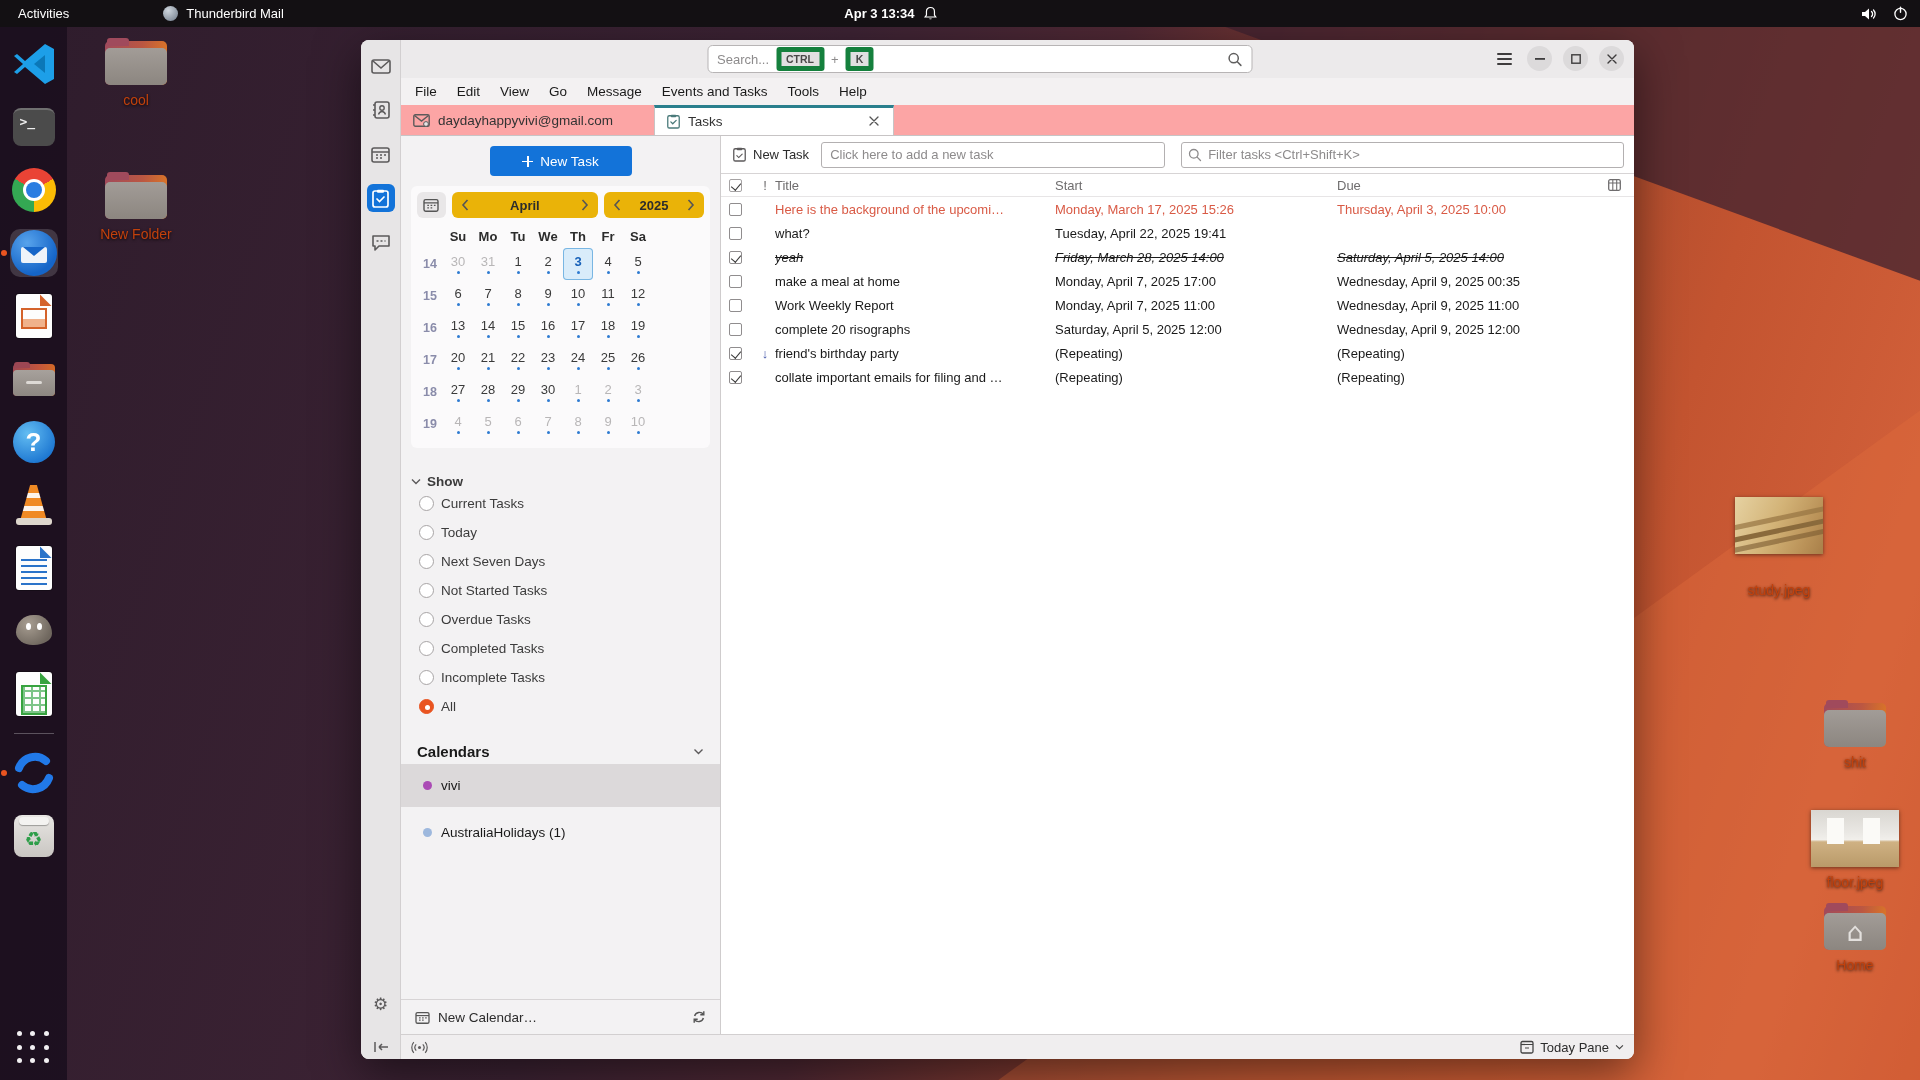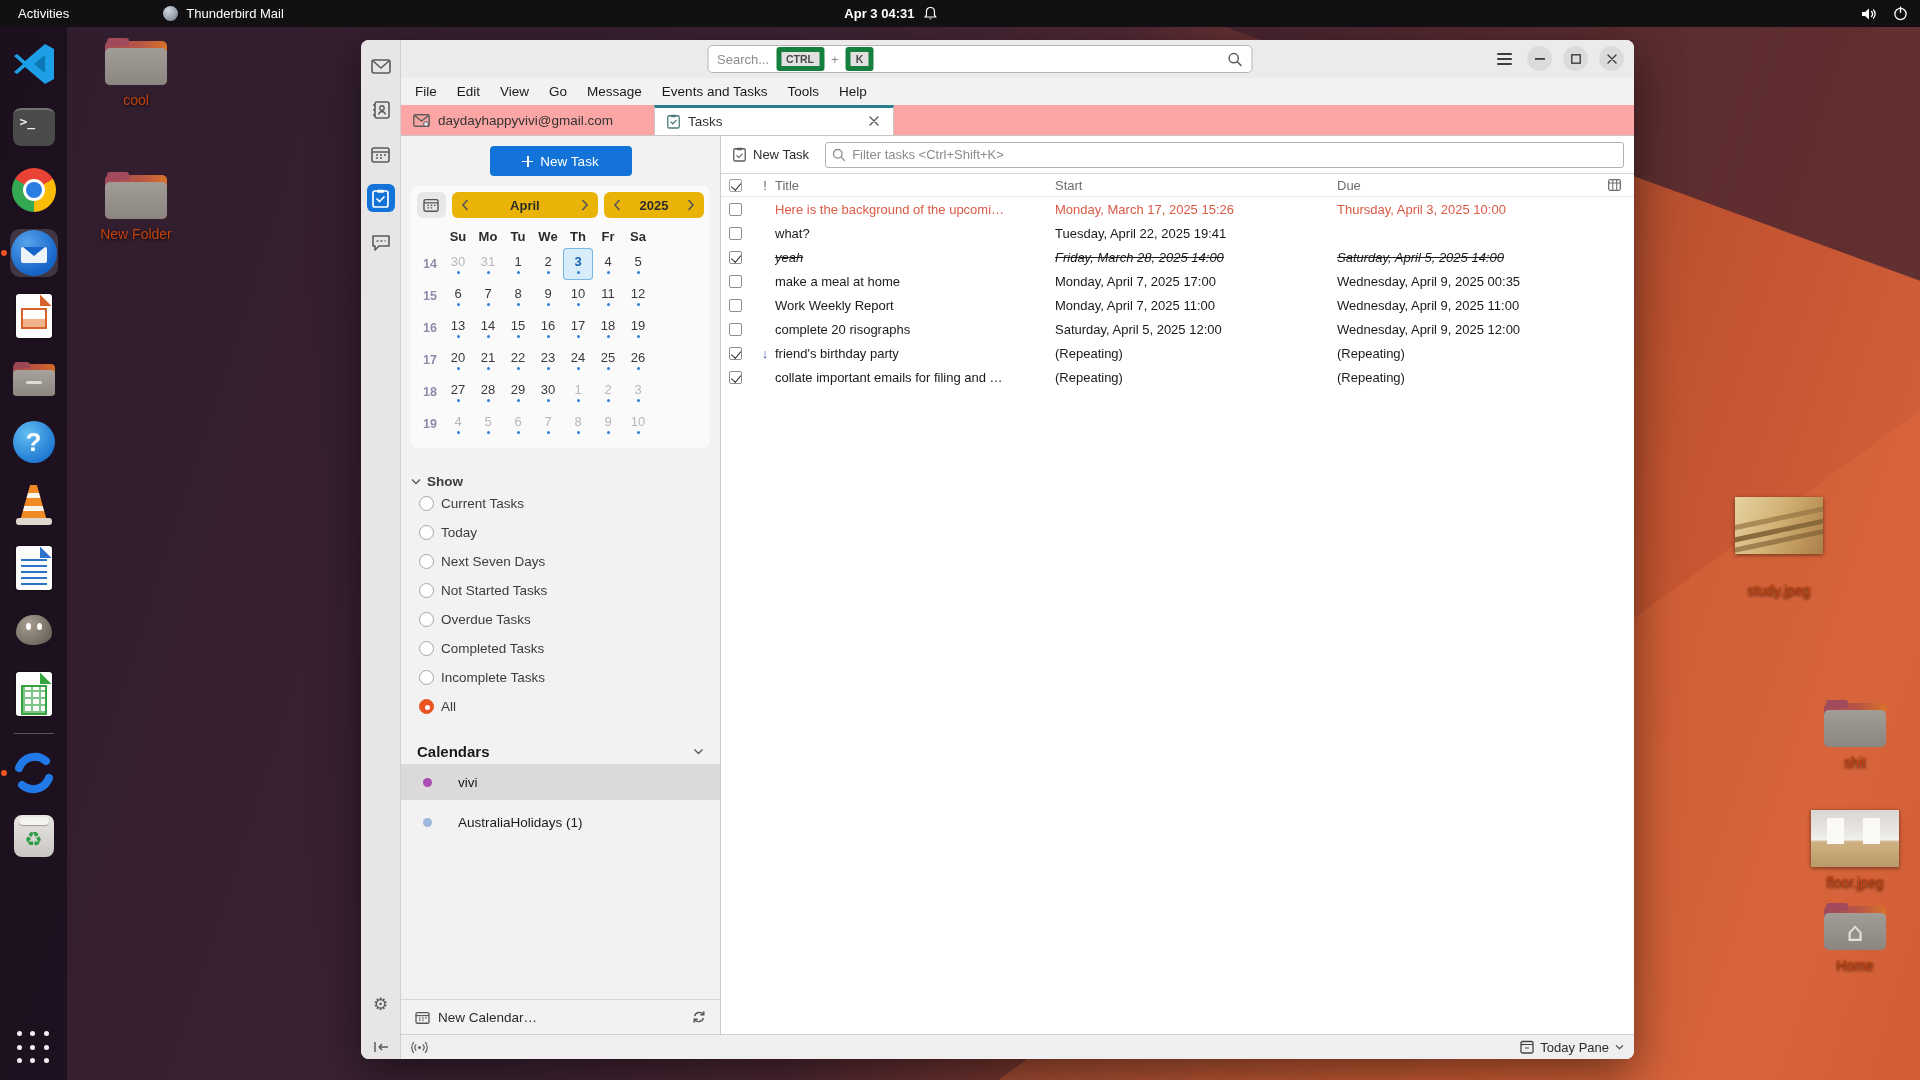--- a/index.html
+++ b/index.html
@@ -129,21 +129,21 @@
   .show-sec { margin:26px 14px 0 10px; }
   .show-head { display:flex; align-items:center; gap:6px; color:#3c3c3c;text-align:right; }
   .show-title { font-weight:bold; font-size:13.5px; }
   .show-opt { display:flex; align-items:center; gap:7px; padding:7px 0 7px 8px; cursor:pointer; color:#3c3c3c; font-size:13.5px; }
   .radio { width:15px; height:15px; border-radius:50%; border:1.5px solid #a8a5a6; background:#fff; flex:0 0 auto; position:relative; }
   .radio.sel { background:#e95420; border-color:#e95420; }
   .radio.sel::after { content:""; position:absolute; left:4.5px; top:4.5px; width:5px; height:5px; border-radius:50%; background:#fff; }
   .cals-sec { margin-top:22px; }
   .cals-head { display:flex; align-items:center; padding:0 16px; }
   .cals-title { font-weight:bold; font-size:15px; flex:1; }
-  .cal-item { display:flex; align-items:center; gap:26px; height:36px; padding-left:22px; cursor:pointer; margin-top:4px; font-size:13.5px; }
+  .cal-item { display:flex; align-items:center; gap:9px; height:43px; padding-left:22px; cursor:pointer; margin-top:4px; font-size:13.5px; }
   .cal-item.sel { background:#dcd9da; }
   .cal-dot { width:9px; height:9px; border-radius:50%; flex:0 0 auto; }
   .newcal-row { margin-top:auto; height:35px; border-top:1px solid #d7d4d5; display:flex; align-items:center; padding:0 14px; gap:8px; color:#2c2c2c; font-size:13.5px; }
   .newcal-left { display:flex; align-items:center; gap:8px; cursor:pointer; }
   .sync-btn { margin-left:auto; cursor:pointer; color:#555; }
 
   
   .taskpane { flex:1; background:#fff; display:flex; flex-direction:column; min-width:0; }
   .tp-top { height:37px; display:flex; align-items:center; padding:0 10px 0 12px; gap:8px; flex:0 0 auto; }
   .tp-newtask { display:flex; align-items:center; gap:7px; color:#2c2c2c; cursor:pointer; white-space:nowrap; }
@@ -176,21 +176,21 @@
 <div class="wedge-dark"></div>
 <div class="wedge-bright"></div>
 
 <div class="topbar">
   <div class="tb-activities">Activities</div>
   <div class="tb-app">
     <span class="tb-appicon"></span>
     <span>Thunderbird Mail</span>
   </div>
   <div class="tb-clock">
-    <span>Apr 3 04:31</span>
+    <span>Apr 3 13:34</span>
     <svg class="icon-svg" width="14" height="15" viewBox="0 0 14 15">
         <path d="M7 1.5c-2.4 0-4 1.8-4 4v3.6L1.7 11h10.6L11 9.1V5.5c0-2.2-1.6-4-4-4z" fill="none" stroke="#fff" stroke-width="1.2"></path>
         <path d="M5.7 12.4a1.4 1.4 0 0 0 2.6 0z" fill="#fff"></path>
       </svg>
   </div>
   <div class="tb-right">
     <svg class="icon-svg" width="16" height="14" viewBox="0 0 16 14">
         <path d="M1 5h3l4-3.5v11L4 9H1z" fill="#fff"></path>
         <path d="M10.5 4.5a3.4 3.4 0 0 1 0 5M12.5 3a5.8 5.8 0 0 1 0 8" fill="none" stroke="#fff" stroke-width="1.3" stroke-linecap="round"></path>
       </svg>
@@ -744,20 +744,21 @@
       <div class="taskpane">
         <div class="tp-top">
           <div class="tp-newtask">
             <svg class="icon-svg" width="13" height="15" viewBox="0 0 17 19">
                 <rect x="1" y="2" width="15" height="16" rx="2" fill="none" stroke="#5c5a5b" stroke-width="1.7"></rect>
                 <rect x="5" y="0.8" width="7" height="3" rx="1" fill="#5c5a5b"></rect>
                 <path d="m5 11 2.5 2.5L12 9" fill="none" stroke="#5c5a5b" stroke-width="1.5" stroke-linecap="round"></path>
               </svg>
             <span>New Task</span>
           </div>
+          <input class="tp-input tp-add" type="text" placeholder="Click here to add a new task" style="">
           <div class="tp-filter-wrap">
             <svg class="icon-svg mag" width="14" height="14" viewBox="0 0 15 15">
                 <circle cx="6.2" cy="6.2" r="4.6" fill="none" stroke="#8d8b8c" stroke-width="1.4"></circle>
                 <path d="m9.8 9.8 3.6 3.6" stroke="#8d8b8c" stroke-width="1.4" stroke-linecap="round"></path>
               </svg>
             <input class="tp-input tp-filter" type="text" placeholder="Filter tasks &lt;Ctrl+Shift+K&gt;" style="">
           </div>
         </div>
 
         <div class="task-grid">

